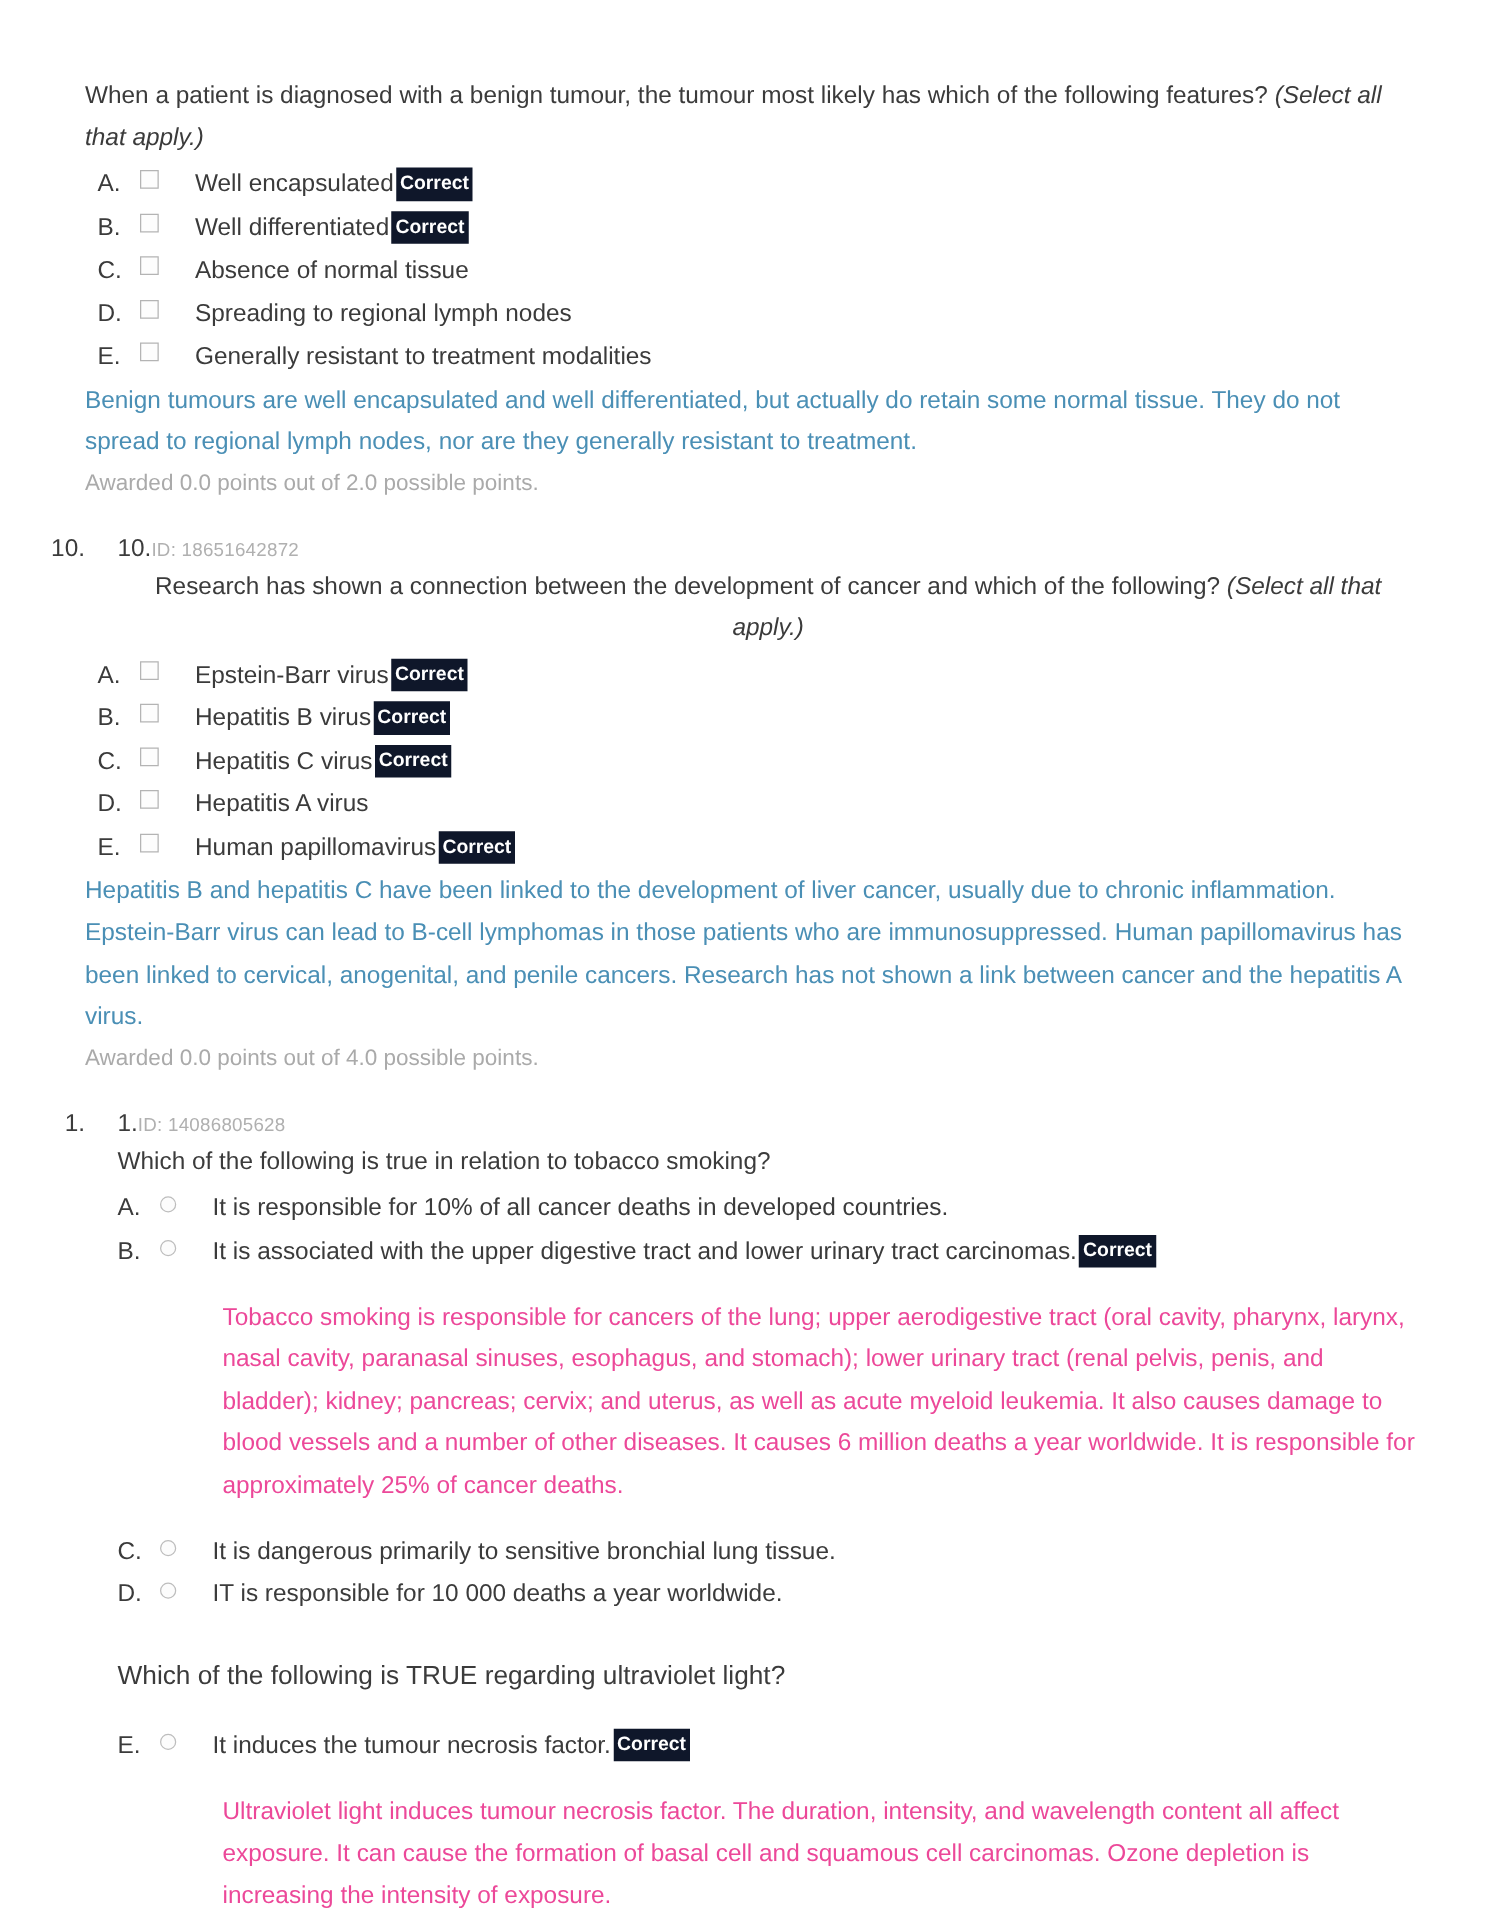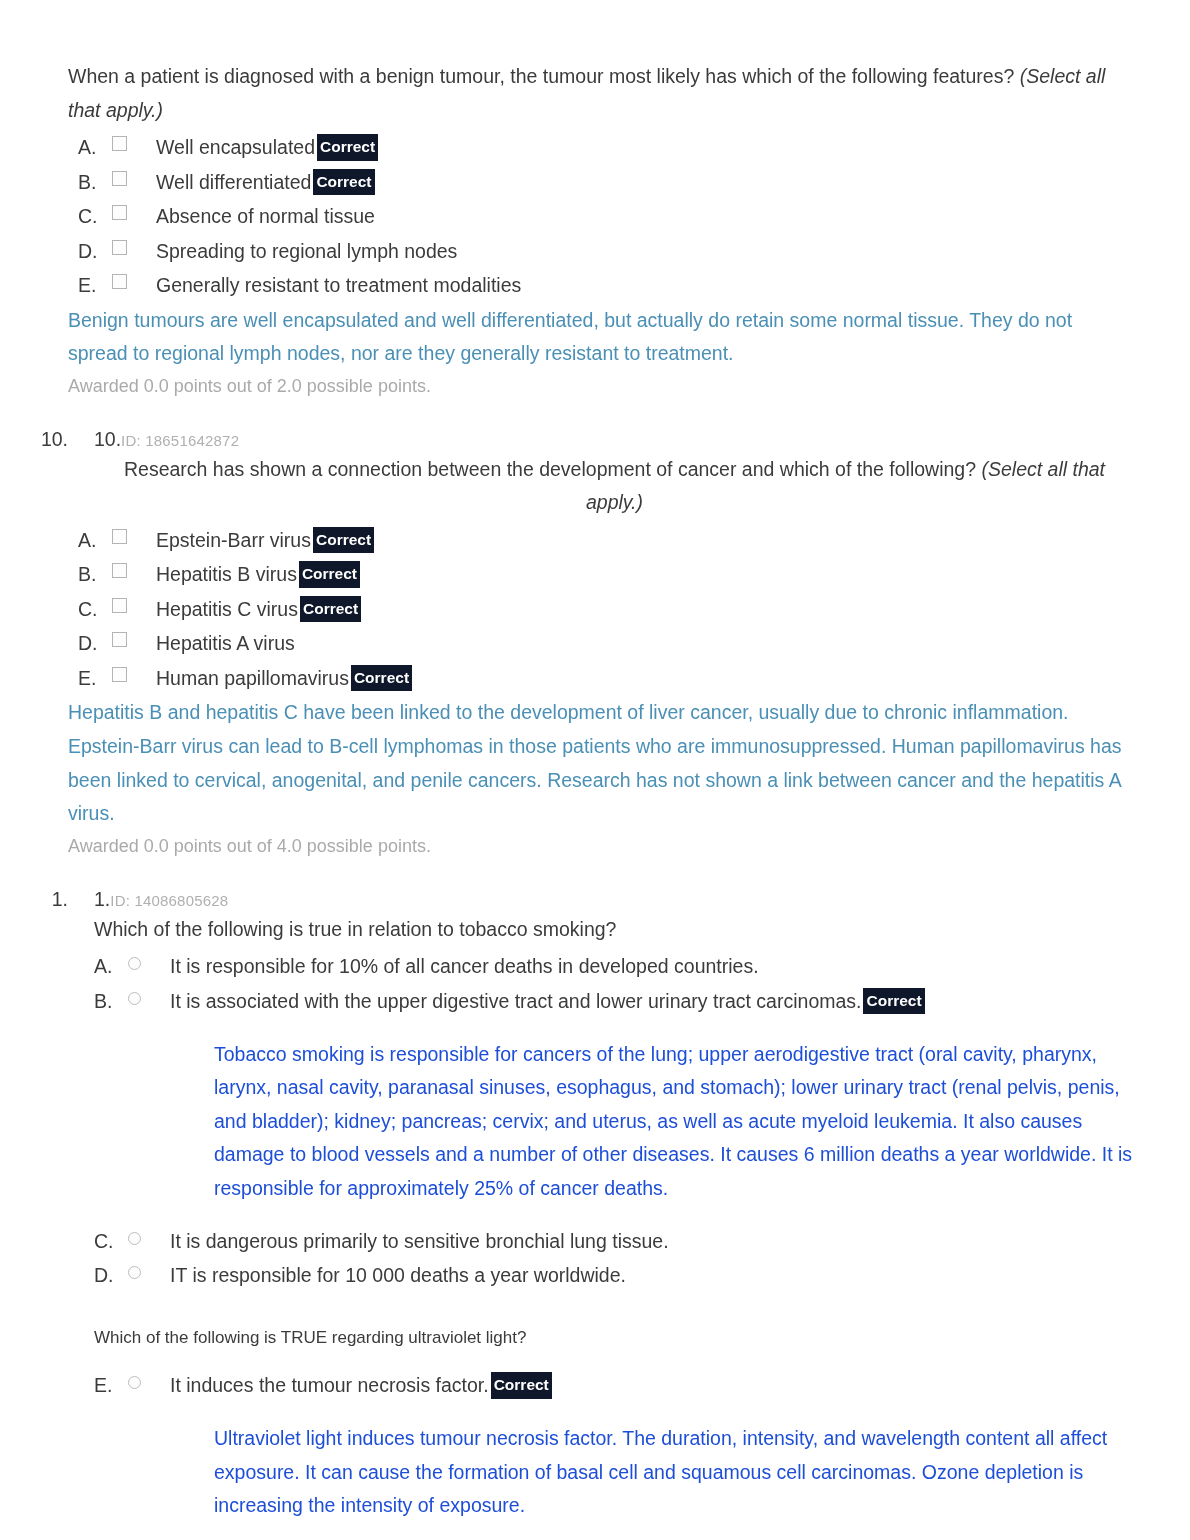--- a/index.html
+++ b/index.html
@@ -130,29 +130,29 @@
     box-sizing: border-box;
     margin-top: 2px;
   }
 
   
   .opts-cb { margin-left: 50px; }
   .opts-cb .opt-control { width: 44px; }
 
   
   .opt-explain {
-    margin-left: 120px;
-    font-size: 19.5px;
-    line-height: 1.72;
-    color: #1d4ed8;
+    margin-left: 84px;
+    font-size: 19.5px;
+    line-height: 1.72;
+    color: #ec4899;
   }
 
   .sub-question {
     margin-top: 30px;
-    font-size: 17px;
+    font-size: 21px;
     line-height: 1.72;
     color: #3b3b3b;
   }
 
   .spacer-lg { height: 26px; }
 </style>
 </head>
 <body>
 
 <div class="page">

